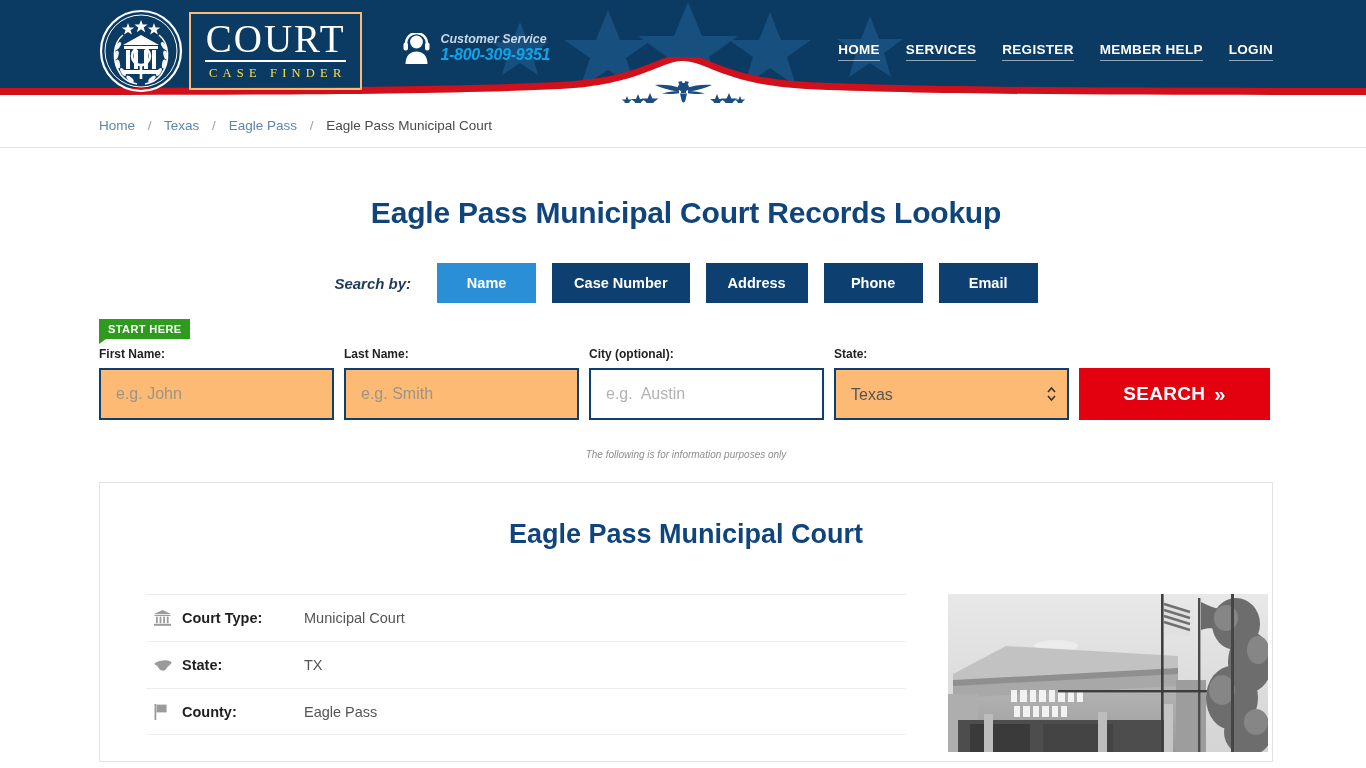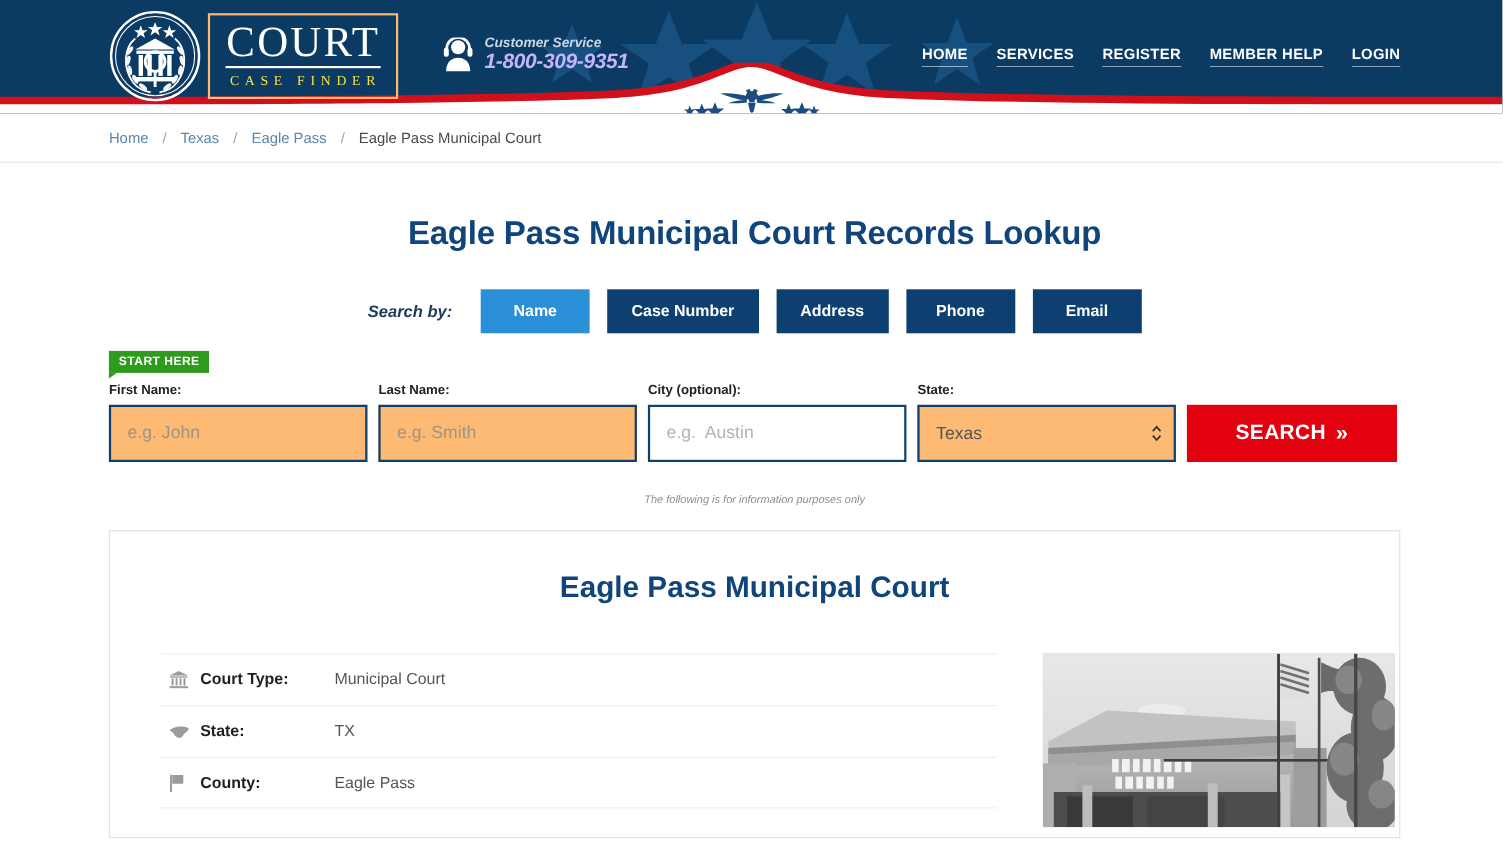--- a/index.html
+++ b/index.html
@@ -50,32 +50,32 @@
   .logo-sub {
     color:#fde047;
     font-family:"Liberation Serif", serif;
     font-size:12.5px;
     letter-spacing:5.2px;
     padding-top:4px;
     padding-left:4px;
   }
 
   
-  .cs-wrap { display:flex; align-items:center; margin-left:40px; margin-top:32px; }
+  .cs-wrap { display:flex; align-items:flex-end; margin-left:40px; margin-top:32px; }
   .cs-icon { width:29px; height:31px; flex:none; }
   .cs-text { margin-left:9px; line-height:1.12; }
   .cs-label {
     color:#c9d8e6;
     font-size:12.5px;
     font-style:italic;
     font-weight:bold;
   }
   .cs-phone {
-    color:#c4b5fd;
-    font-size:19px;
+    color:#0ea5e9;
+    font-size:16px;
     font-style:italic;
     font-weight:bold;
     letter-spacing:-0.3px;
   }
 
   
   .nav { margin-left:auto; display:flex; gap:26px; margin-top:42px; }
   .nav a {
     color:#ffffff;
     font-size:13.5px;

